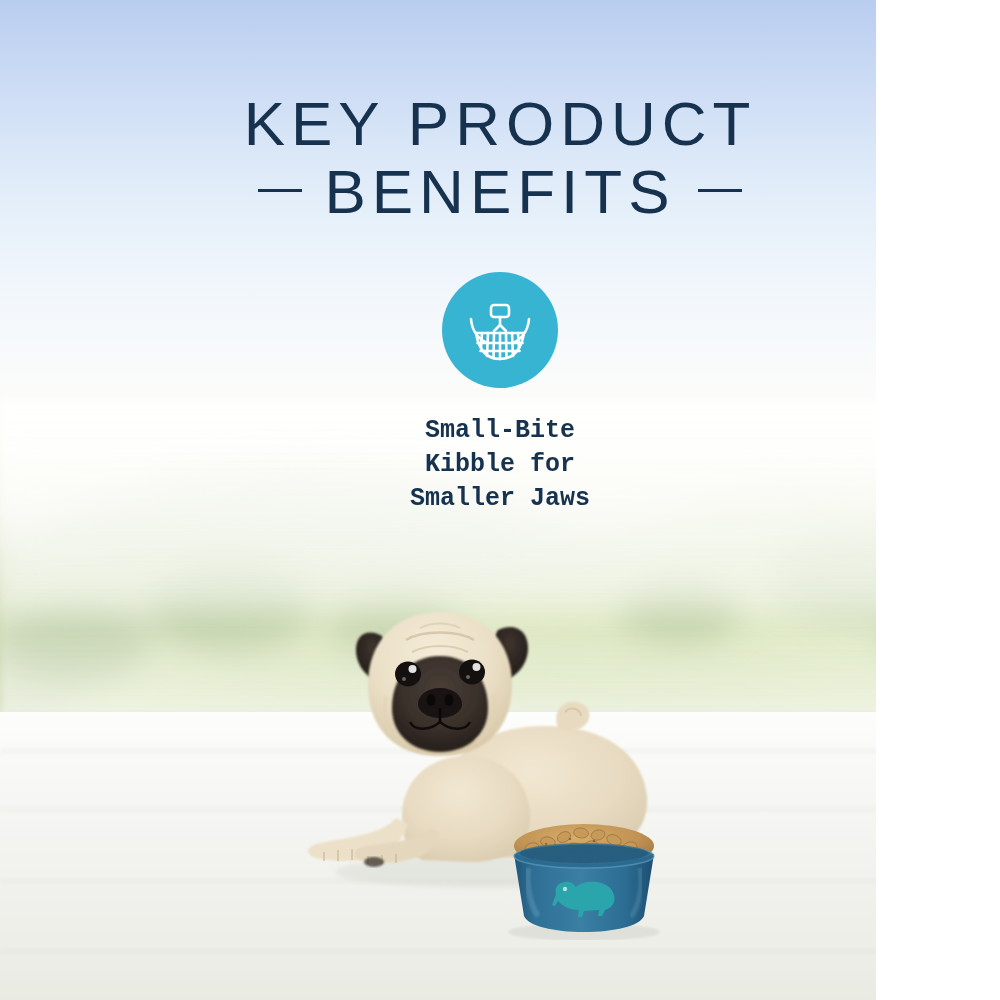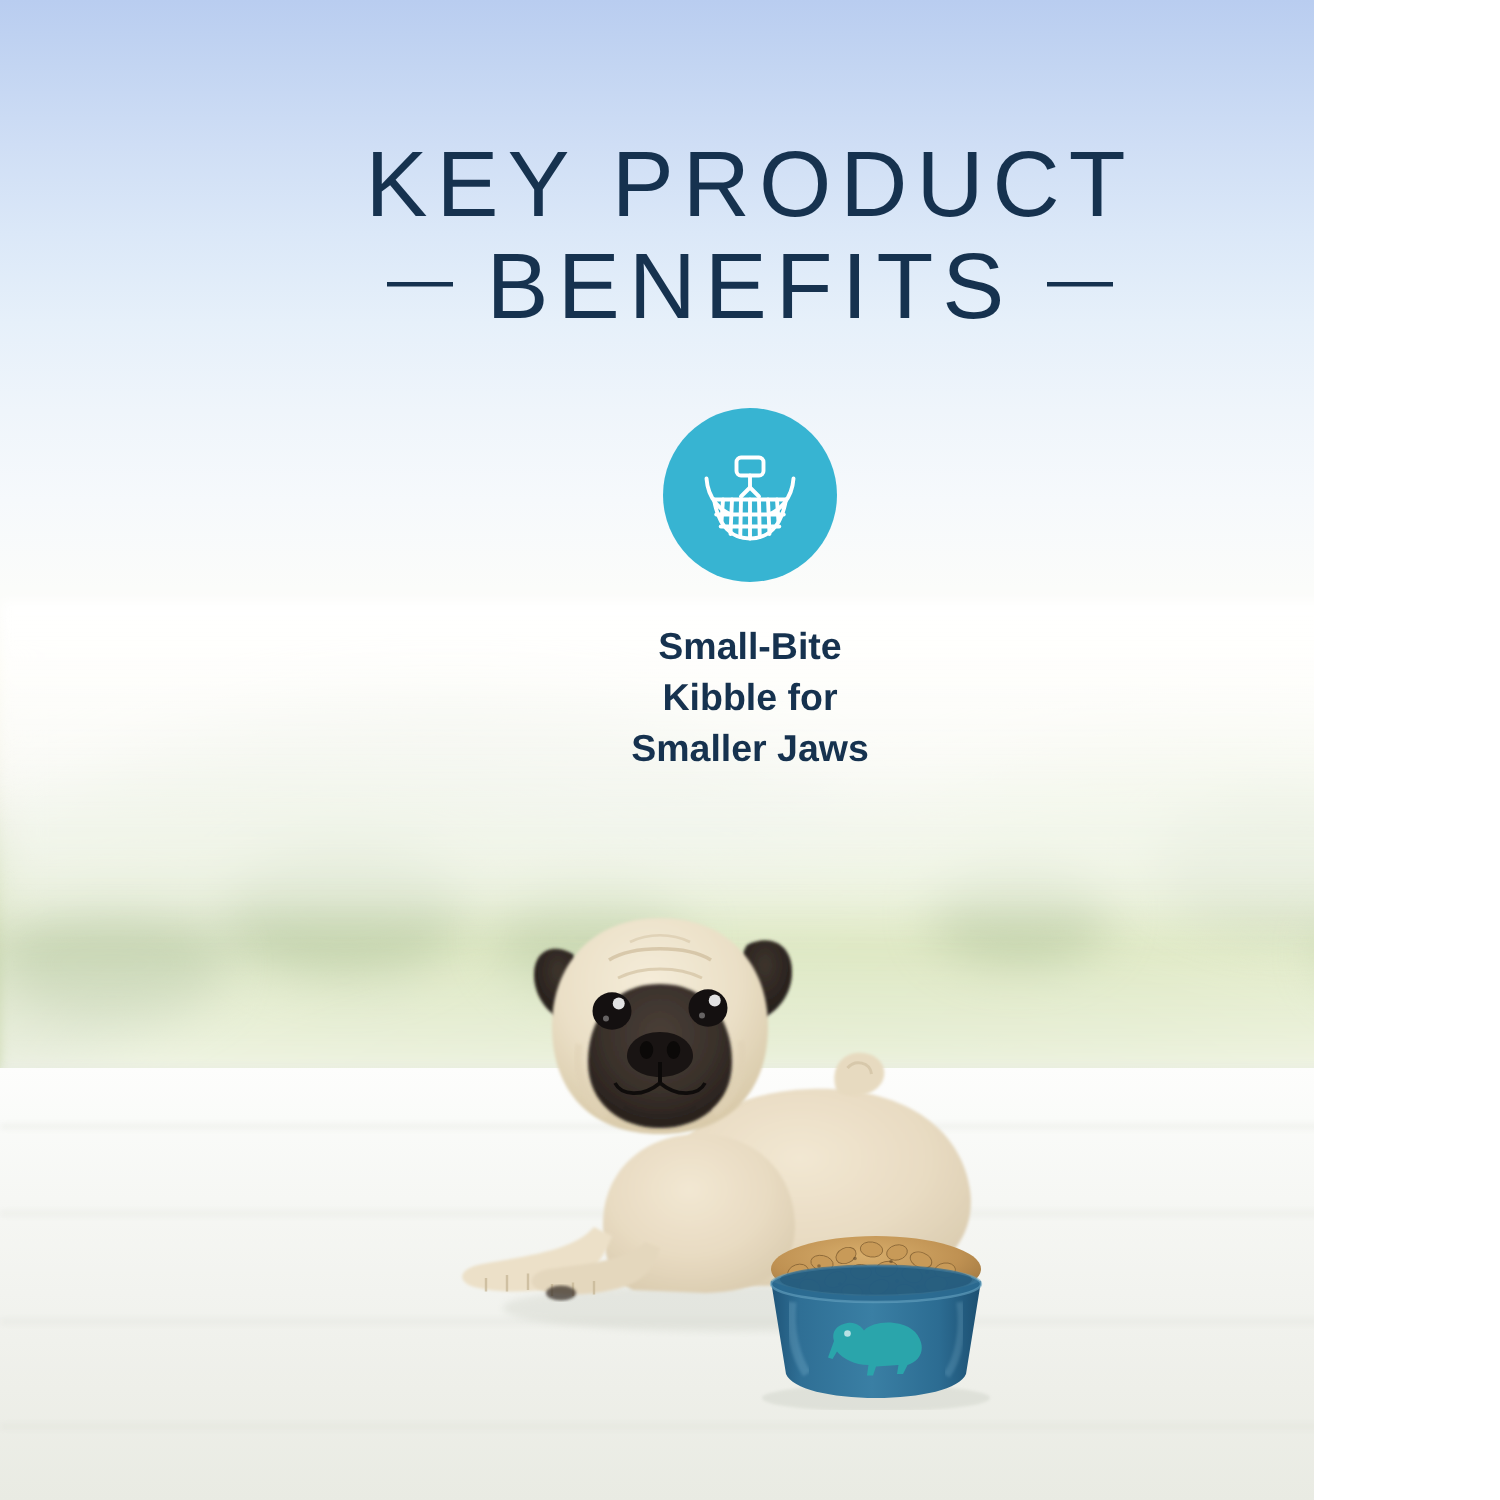--- a/index.html
+++ b/index.html
@@ -161,21 +161,21 @@
     width:116px; height:116px;
     border-radius:50%;
     background:#37b4d2;
     display:flex; align-items:center; justify-content:center;
     flex:0 0 auto;
   }
   .icon-circle svg { display:block; }
 
   .benefit-label {
     margin-top:26px;
-    font-family:Liberation Sans, sans-serif;
+    font-family:Liberation Mono, monospace;
     font-weight:bold;
     font-size:25px;
     line-height:34px;
     color:#16324f;
     text-align:center;
     white-space:pre-line;
   }
 
   
   .dog {

